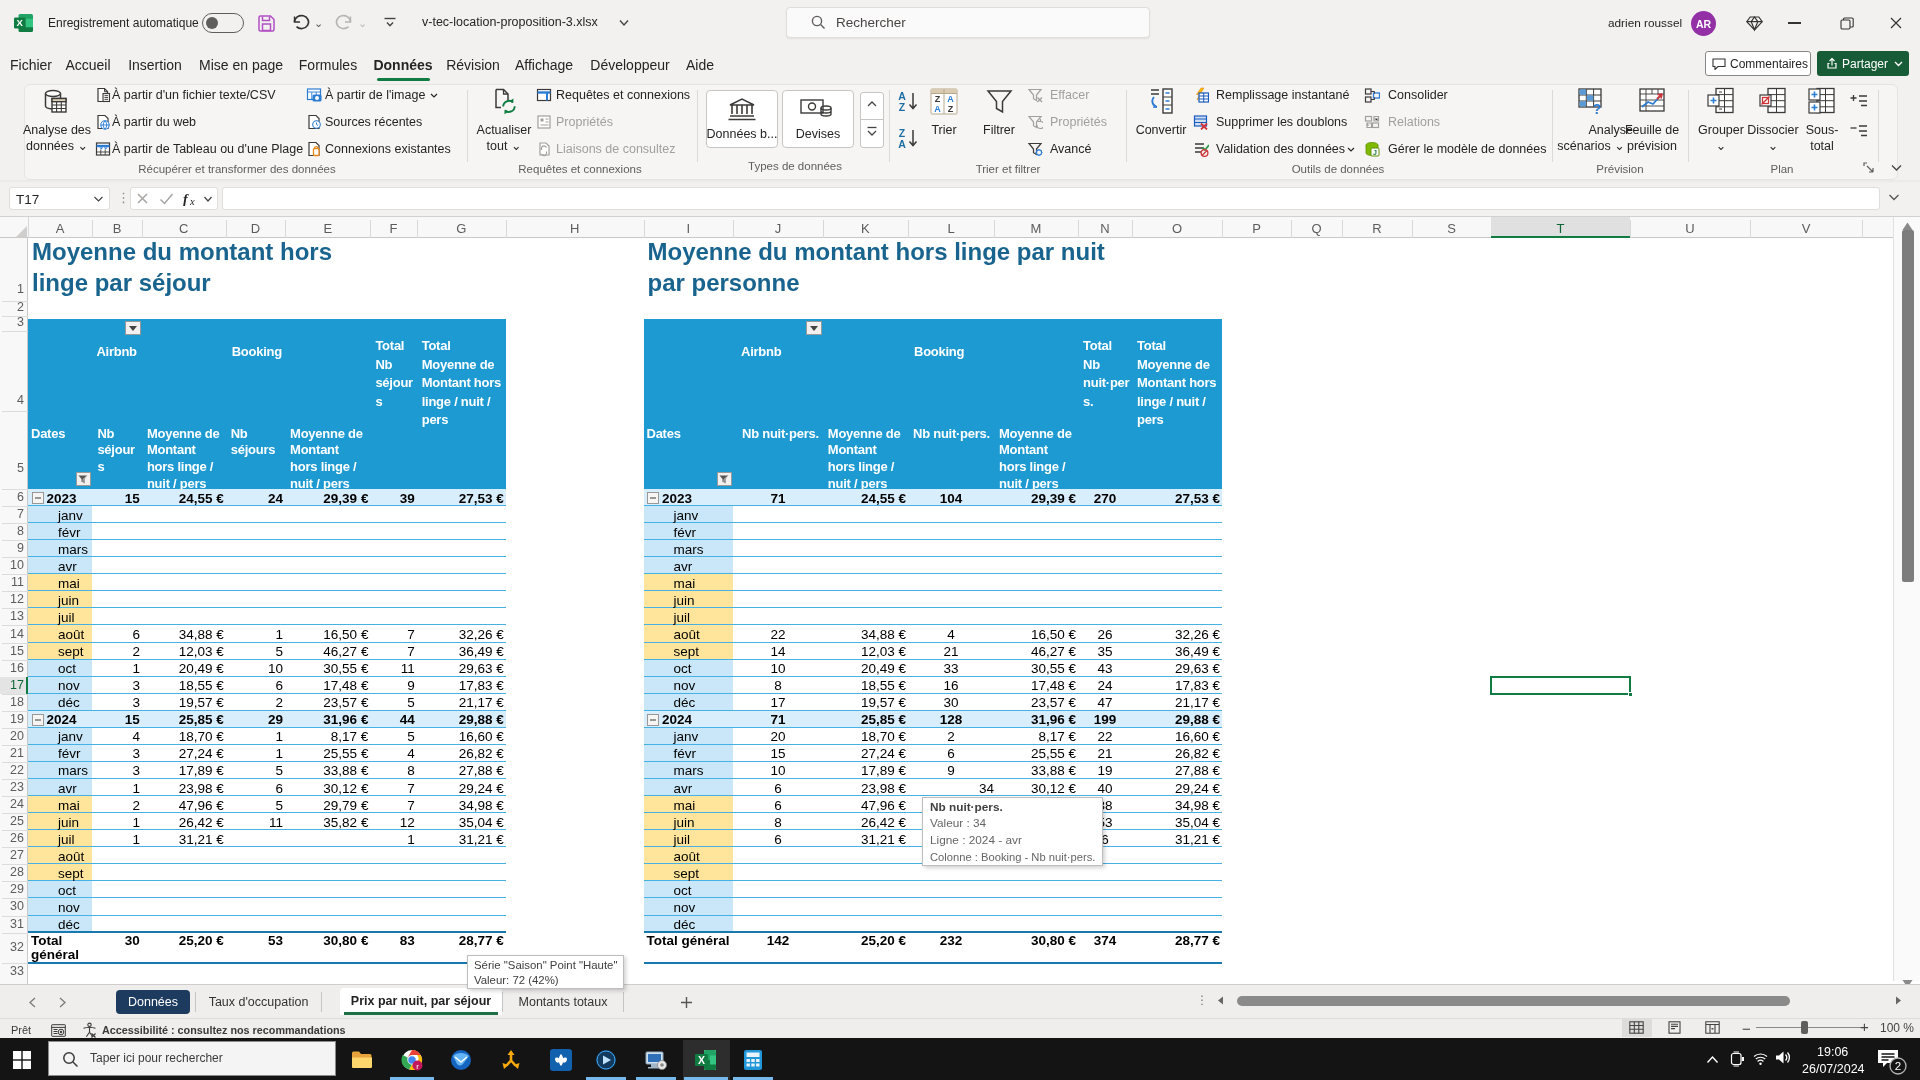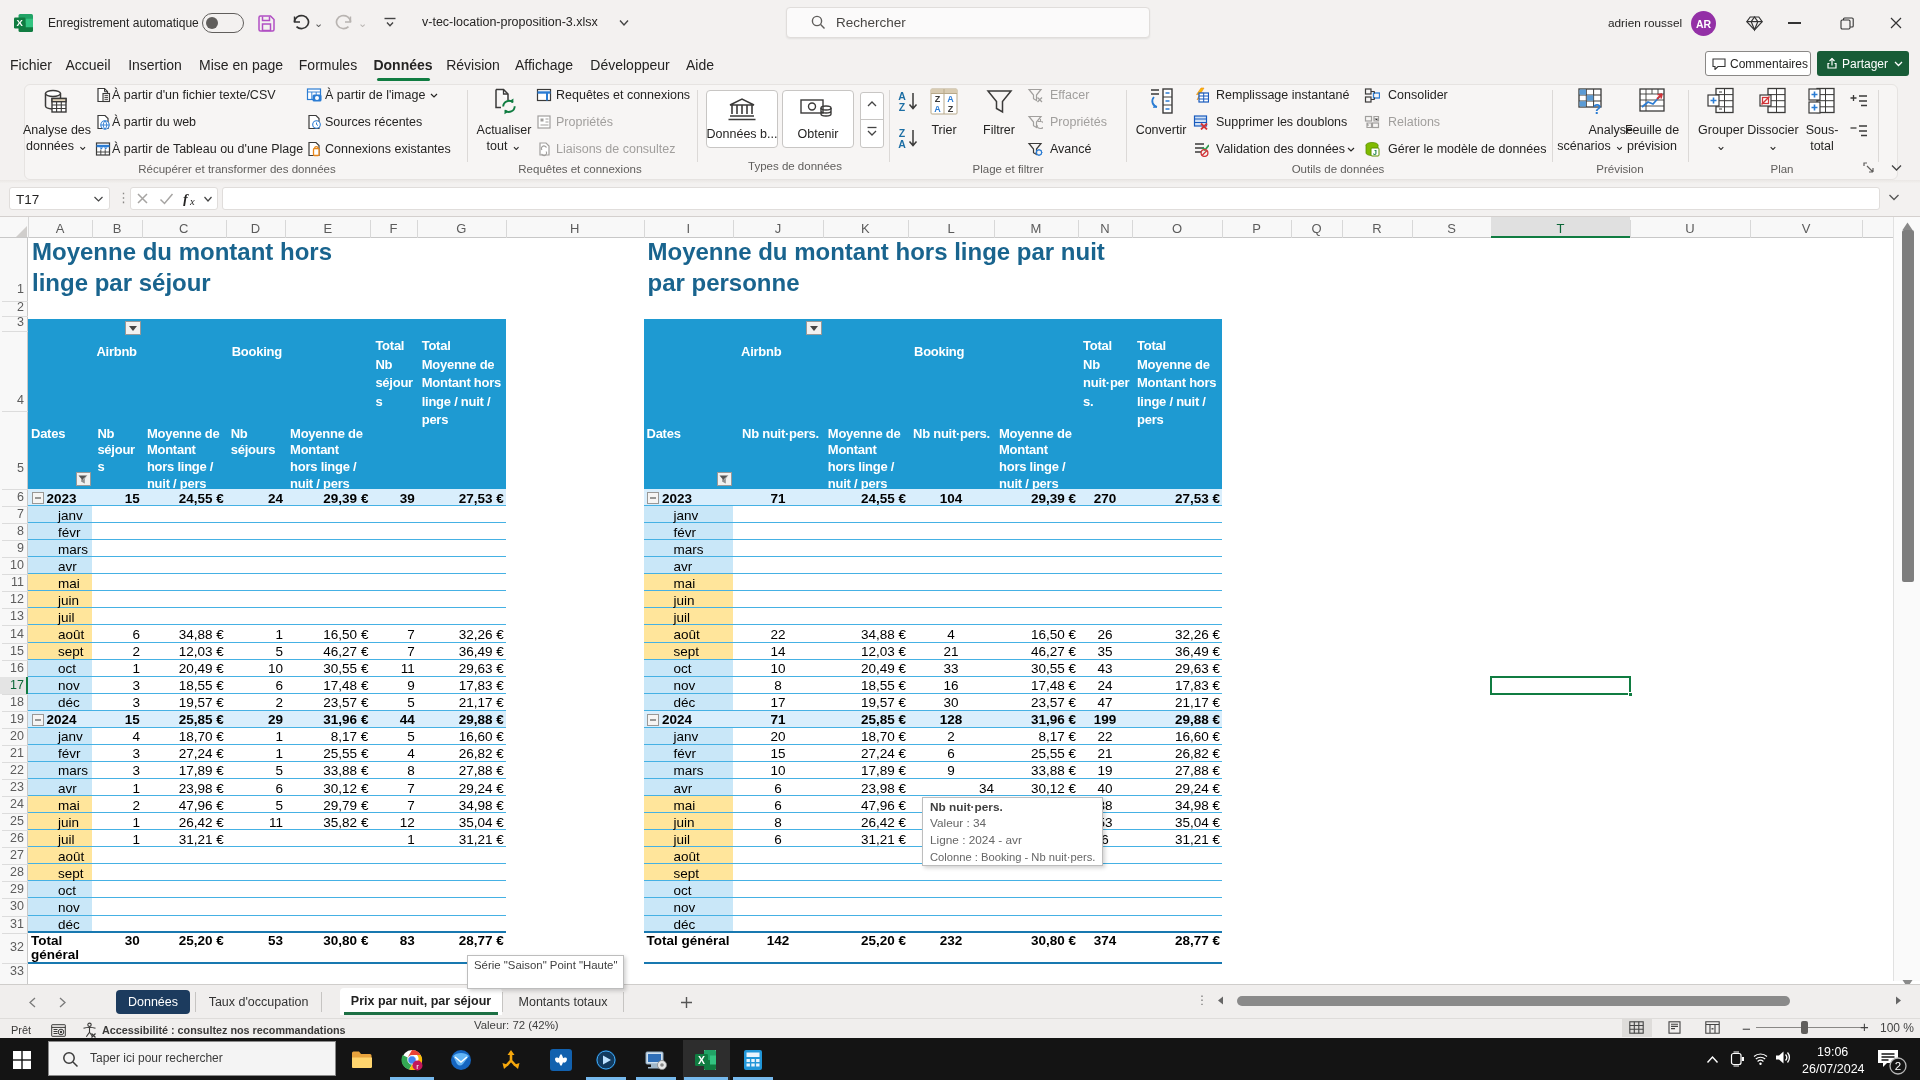--- a/index.html
+++ b/index.html
@@ -95,21 +95,21 @@
 <div class="abs" style="left:467px;top:90px;width:1px;height:72px;background:#dcd9d7;"></div>
 <div class="abs" style="left:697px;top:90px;width:1px;height:72px;background:#dcd9d7;"></div>
 <div class="abs" style="left:889px;top:90px;width:1px;height:72px;background:#dcd9d7;"></div>
 <div class="abs" style="left:1126px;top:90px;width:1px;height:72px;background:#dcd9d7;"></div>
 <div class="abs" style="left:1552px;top:90px;width:1px;height:72px;background:#dcd9d7;"></div>
 <div class="abs" style="left:1688px;top:90px;width:1px;height:72px;background:#dcd9d7;"></div>
 <div class="abs" style="left:1878px;top:90px;width:1px;height:72px;background:#dcd9d7;"></div>
 <div class="abs tt" style="left:87px;top:163.5px;width:300px;height:11px;font-size:11.5px;color:#605e5c;text-align:center;">Récupérer et transformer des données</div>
 <div class="abs tt" style="left:430px;top:163.5px;width:300px;height:11px;font-size:11.5px;color:#605e5c;text-align:center;">Requêtes et connexions</div>
 <div class="abs tt" style="left:645px;top:161px;width:300px;height:11px;font-size:11.5px;color:#605e5c;text-align:center;">Types de données</div>
-<div class="abs tt" style="left:858px;top:163.5px;width:300px;height:11px;font-size:11.5px;color:#605e5c;text-align:center;">Plage et filtrer</div>
+<div class="abs tt" style="left:858px;top:163.5px;width:300px;height:11px;font-size:11.5px;color:#605e5c;text-align:center;">Trier et filtrer</div>
 <div class="abs tt" style="left:1188px;top:163.5px;width:300px;height:11px;font-size:11.5px;color:#605e5c;text-align:center;">Outils de données</div>
 <div class="abs tt" style="left:1470px;top:163.5px;width:300px;height:11px;font-size:11.5px;color:#605e5c;text-align:center;">Prévision</div>
 <div class="abs tt" style="left:1632px;top:163.5px;width:300px;height:11px;font-size:11.5px;color:#605e5c;text-align:center;">Plan</div>
 <svg class="abs" style="left:40px;top:87px" width="30" height="28" viewBox="0 0 28 28">
     <path d="M4.5 6.5 v12.5 a7.5 3 0 0 0 7 2.9" fill="none" stroke="#3b3a39" stroke-width="1.5"></path>
 <path d="M19.5 6.5 V11" fill="none" stroke="#3b3a39" stroke-width="1.5"></path>
 <ellipse cx="12" cy="6.5" rx="7.5" ry="3" fill="#fff" stroke="#3b3a39" stroke-width="1.5"></ellipse>
 <rect x="11" y="11.5" width="14" height="13.5" fill="#fff" stroke="#3b3a39" stroke-width="1.4"></rect>
 <rect x="11" y="11.5" width="14" height="3.2" fill="#e0d3ba" stroke="#3b3a39" stroke-width="1.4"></rect>
 <path d="M11 18 h14 M11 21.5 h14 M15.6 14.7 v10.3 M20.3 14.7 v10.3" stroke="#3b3a39" stroke-width="1.1"></path>
@@ -193,21 +193,21 @@
     <path d="M3 20 h24 M1.5 23.5 h27"></path>
 </svg>
 <div class="abs tt" style="left:706px;top:128px;width:72px;height:12px;font-size:12.5px;color:#252423;text-align:center;">Données b...</div>
 <div class="abs" style="left:782px;top:90px;width:72px;height:58px;background:#fff;border:1px solid #c8c6c4;border-radius:4px;"></div>
 <svg class="abs" style="left:800px;top:96px" width="34" height="26" viewBox="0 0 34 26" fill="none" stroke="#3b3a39" stroke-width="1.4">
 <rect x="1" y="4" width="22" height="13"></rect>
     <circle cx="12" cy="10.5" r="3.5"></circle>
 <ellipse cx="26" cy="12" rx="5" ry="2"></ellipse>
     <path d="M21 12 v3 a5 2 0 0 0 10 0 v-3 M21 15 v3 a5 2 0 0 0 10 0 v-3"></path>
 </svg>
-<div class="abs tt" style="left:782px;top:128px;width:72px;height:12px;font-size:12.5px;color:#252423;text-align:center;">Obtenir</div>
+<div class="abs tt" style="left:782px;top:128px;width:72px;height:12px;font-size:12.5px;color:#252423;text-align:center;">Devises</div>
 <div class="abs" style="left:860px;top:92px;width:24px;height:56px;background:#fff;border:1px solid #c8c6c4;border-radius:3px;"></div>
 <svg class="abs" style="left:866px;top:100px" width="12" height="8" viewBox="0 0 12 8" stroke="#444" fill="none" stroke-width="1.3">
     <path d="M2 6 L6 2 L10 6"></path>
   </svg>
 <div class="abs" style="left:861px;top:119px;width:22px;height:1px;background:#c8c6c4;"></div>
 <svg class="abs" style="left:866px;top:126px" width="12" height="12" viewBox="0 0 12 12" stroke="#444" fill="none" stroke-width="1.3">
     <path d="M1.5 1.5 h9"></path>
     <path d="M2 5 L6 9 L10 5"></path>
   </svg>
 <svg class="abs" style="left:897px;top:90px" width="24" height="23" viewBox="0 0 24 23">
@@ -931,21 +931,21 @@
 <div class="abs tt" style="left:733px;top:934px;width:89.8px;height:14px;font-size:13.5px;color:#000;font-weight:bold;text-align:center;">142</div>
 <div class="abs tt" style="left:822.8px;top:934px;width:83.2px;height:14px;font-size:13.5px;color:#000;font-weight:bold;text-align:right;">25,20 €</div>
 <div class="abs tt" style="left:908px;top:934px;width:86px;height:14px;font-size:13.5px;color:#000;font-weight:bold;text-align:center;">232</div>
 <div class="abs tt" style="left:994px;top:934px;width:82px;height:14px;font-size:13.5px;color:#000;font-weight:bold;text-align:right;">30,80 €</div>
 <div class="abs tt" style="left:1078px;top:934px;width:54px;height:14px;font-size:13.5px;color:#000;font-weight:bold;text-align:center;">374</div>
 <div class="abs tt" style="left:1132px;top:934px;width:88px;height:14px;font-size:13.5px;color:#000;font-weight:bold;text-align:right;">28,77 €</div>
 <div class="abs" style="left:1490px;top:675.66px;width:141px;height:19.06px;border:2px solid #107c41;background:#fff;"></div>
 <div class="abs" style="left:1628px;top:691.72px;width:5px;height:5px;background:#107c41;border:1px solid #fff;"></div>
 <div class="abs" style="left:467px;top:955px;width:157px;height:34px;background:#fff;border:1px solid #bdbdbd;box-shadow:2px 2px 4px rgba(0,0,0,0.18);z-index:60;"></div>
 <div class="abs tt" style="left:474px;top:960px;font-size:11.4px;color:#404040;z-index:61;">Série "Saison" Point "Haute"</div>
-<div class="abs tt" style="left:474px;top:975px;font-size:11.4px;color:#404040;z-index:61;margin-top:45px;">Valeur: 72 (42%)</div>
+<div class="abs tt" style="left:474px;top:975px;font-size:11.4px;color:#404040;z-index:61;">Valeur: 72 (42%)</div>
 <div class="abs" style="left:922px;top:797px;width:181px;height:69px;background:#fff;border:1px solid #bdbdbd;box-shadow:2px 2px 4px rgba(0,0,0,0.18);"></div>
 <div class="abs tt" style="left:930px;top:802px;font-size:11.8px;color:#404040;font-weight:bold;">Nb nuit·pers.</div>
 <div class="abs tt" style="left:930px;top:818px;font-size:11.8px;color:#666;">Valeur : 34</div>
 <div class="abs tt" style="left:930px;top:835px;font-size:11.8px;color:#666;">Ligne : 2024 - avr</div>
 <div class="abs tt" style="left:930px;top:852px;font-size:11.2px;color:#666;">Colonne : Booking - Nb nuit·pers.</div>
 <div class="abs" style="left:1893px;top:217px;width:27px;height:764px;background:#fafafa;border-left:1px solid #e1e1e1;"></div>
 <svg class="abs" style="left:1902px;top:222px" width="11" height="9" viewBox="0 0 11 9">
     <path d="M5.5 0.5 L10.5 8 H0.5 z" fill="#8a8a8a"></path>
   </svg>
 <div class="abs" style="left:1902px;top:230px;width:12px;height:352px;background:#7d7d7d;border-radius:2px;"></div>

